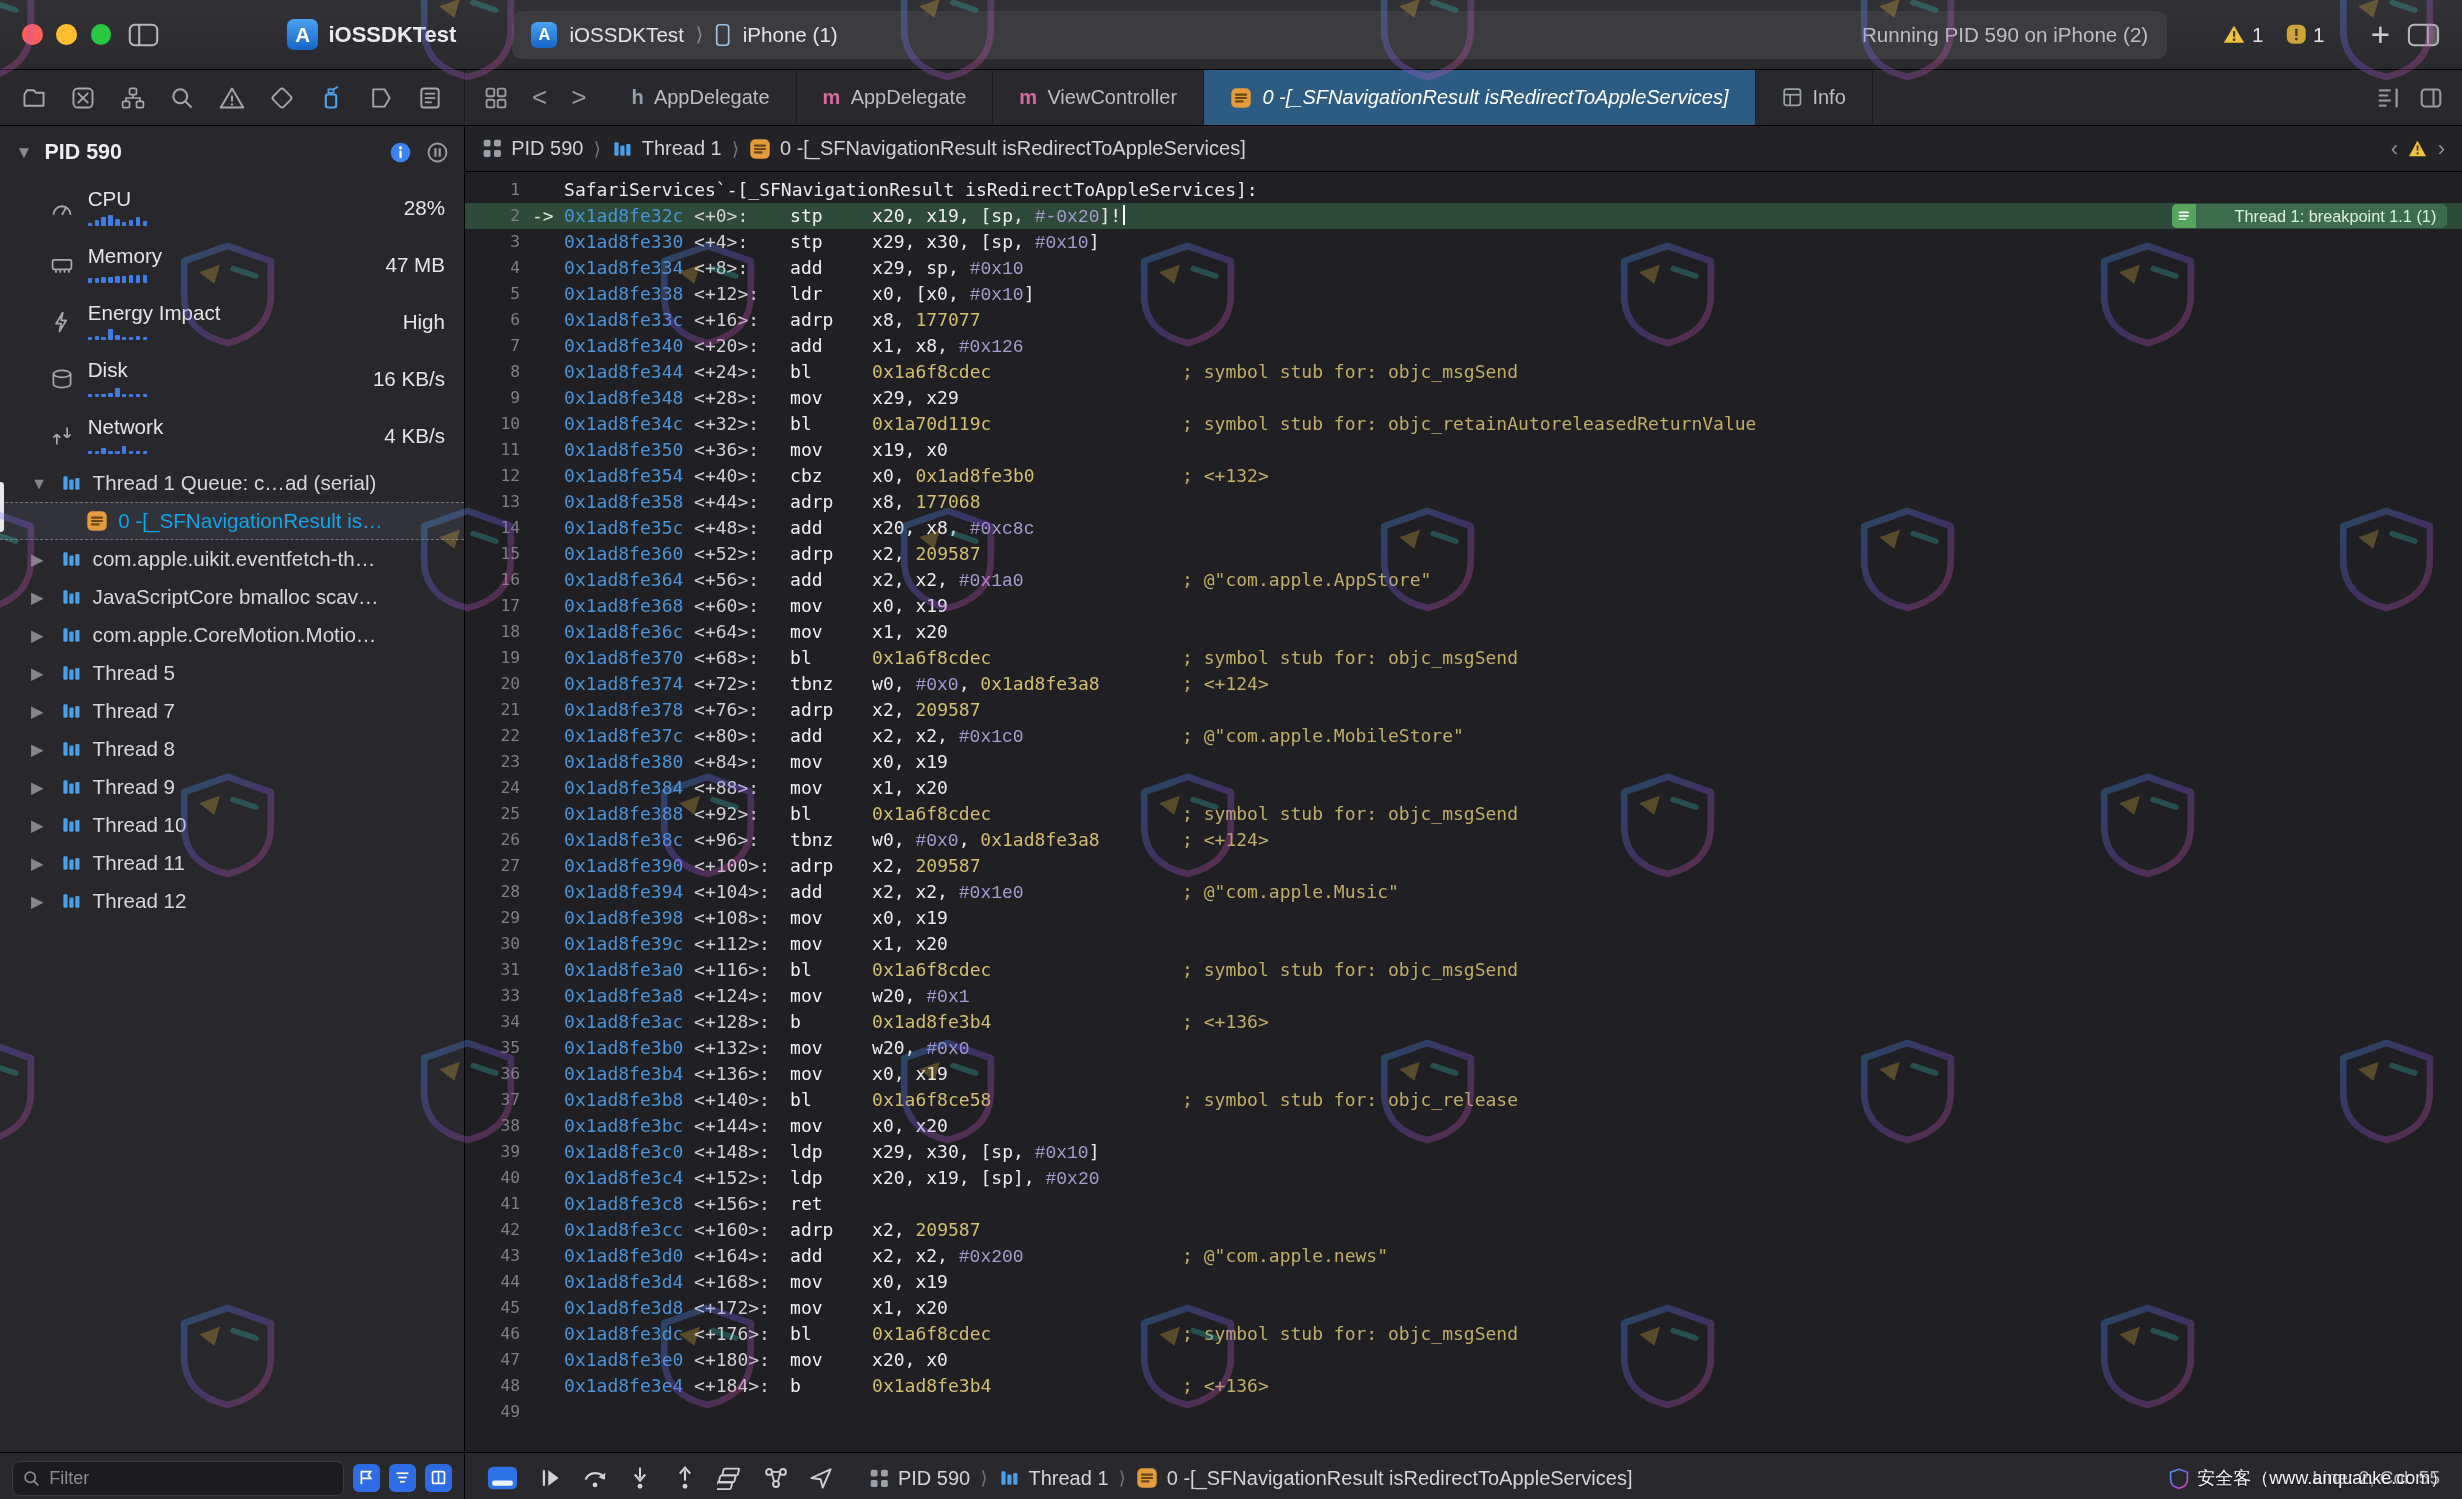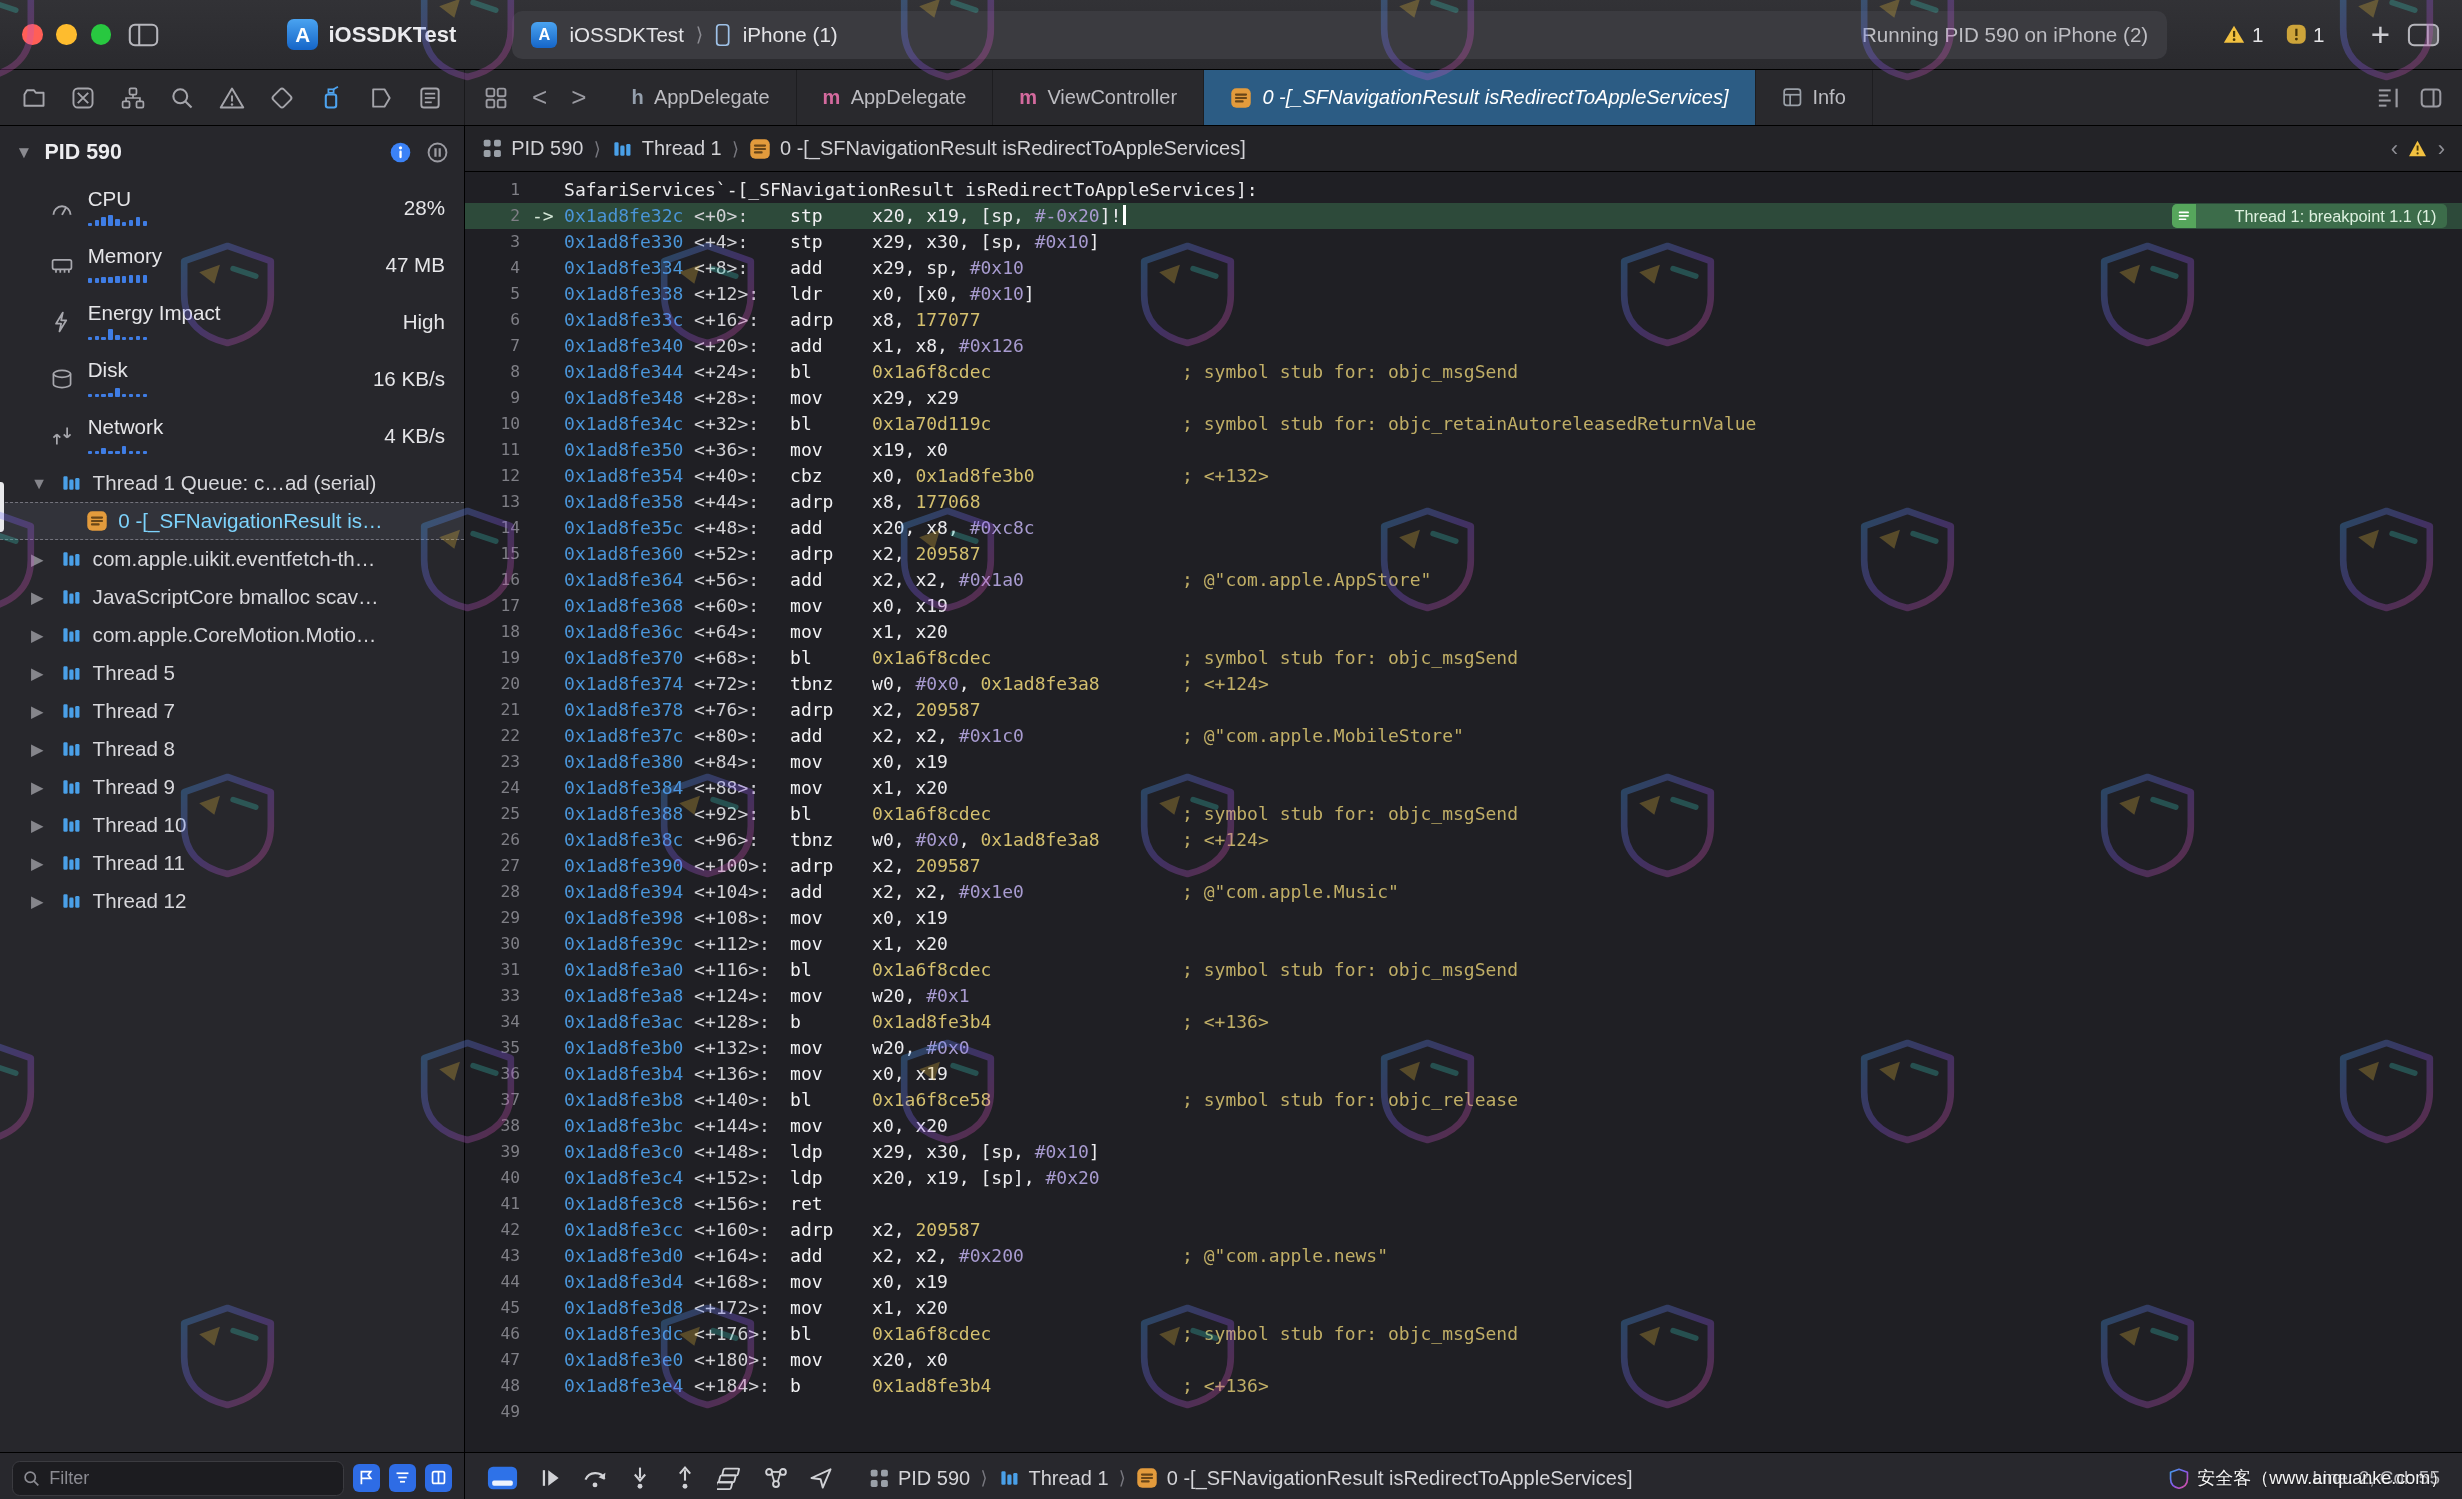--- a/index.html
+++ b/index.html
@@ -55,41 +55,41 @@
   .gbody{display:flex;flex-direction:column;gap:4.3px;}
   .glabel{font-size:20.6px;color:#e5e5e8;line-height:20.6px;}
   .minibars{display:flex;align-items:flex-end;gap:2.6px;height:12px;}
   .minibars i{width:4.3px;background:#3f7de5;display:block;border-radius:0.9px;}
   .gval{margin-left:auto;font-size:20.6px;color:#e5e5e8;}
   .thread-row{height:38px;display:flex;align-items:center;gap:10.3px;padding-left:31px;font-size:20.6px;
     color:#d7d7db;white-space:nowrap;overflow:hidden;}
   .thread-row .disc{color:#85858b;font-size:16.3px;width:19px;flex:none;}
   .frame-row{height:38px;display:flex;align-items:center;gap:10.3px;padding-left:86px;font-size:20.6px;
     color:#cccdd2;white-space:nowrap;box-sizing:border-box;}
-  .frame-row.selected{background:#32333a;border-top:0.9px dashed #73737c;border-bottom:0.9px dashed #73737c;color:#7dd3fc;}
+  .frame-row.selected{background:#32333a;border-top:0.9px dashed #73737c;border-bottom:0.9px dashed #73737c;color:#0ea5e9;}
   .frame-row.dashed{border-bottom:0.9px dashed #73737c;}
 
   
   .editorcol{flex:1;min-width:0;display:flex;flex-direction:column;background:#1f1f24;}
   .jumpbar{height:45px;flex:none;display:flex;align-items:center;gap:10.3px;padding:0 17px;
     font-size:20px;color:#d2d2d6;background:#232327;border-bottom:0.9px solid #000;white-space:nowrap;}
   .jumpbar .sep{color:#77777e;font-size:18px;}
   .jb-right{margin-left:auto;display:flex;align-items:center;gap:10.3px;color:#8e8e95;font-size:22px;}
 
   .code{flex:1;position:relative;font-family:"DejaVu Sans Mono",monospace;font-size:18px;line-height:26px;
     padding-top:5.1px;overflow:hidden;}
   .code-line{display:flex;height:26px;white-space:pre;position:relative;align-items:center;}
   .ln{width:55px;flex:none;text-align:right;color:#7f7f86;font-size:16.3px;padding-right:5.1px;}
   .mark{width:39px;flex:none;color:#d3e6d6;padding-left:6.9px;box-sizing:border-box;}
   .addr{width:130px;flex:none;color:#4a95d8;}
   .off{width:96px;flex:none;color:#d0d0d4;}
   .mn{width:82px;flex:none;color:#f2f2f4;}
   .ops{width:310px;flex:none;color:#ebebee;}
   .cm{color:#c0ae66;}
-  .imm{color:#a89bd0;}
+  .imm{color:#a89bd0;font-family:Liberation Mono, monospace;}
   .lit{color:#d3bf6e;}
   .lbl{color:#eaeaec;}
   .code-line.current{background:#2d4a3a;}
   .caret{display:inline-block;width:2.6px;height:20px;background:#fff;vertical-align:-3.4px;margin-left:1.7px;}
   .bp-badge{position:absolute;right:15.4px;top:0.9px;height:24px;display:flex;align-items:center;
     background:#3c6c4a;border-radius:5.1px;overflow:hidden;font-family:"Liberation Sans",sans-serif;
     font-size:16.3px;color:#def1e0;}
   .bp-badge .chipi{width:24px;height:24px;background:#56a65c;display:flex;align-items:center;justify-content:center;}
   .bp-badge .t{padding:0 10.3px;margin-left:28px;}
 

